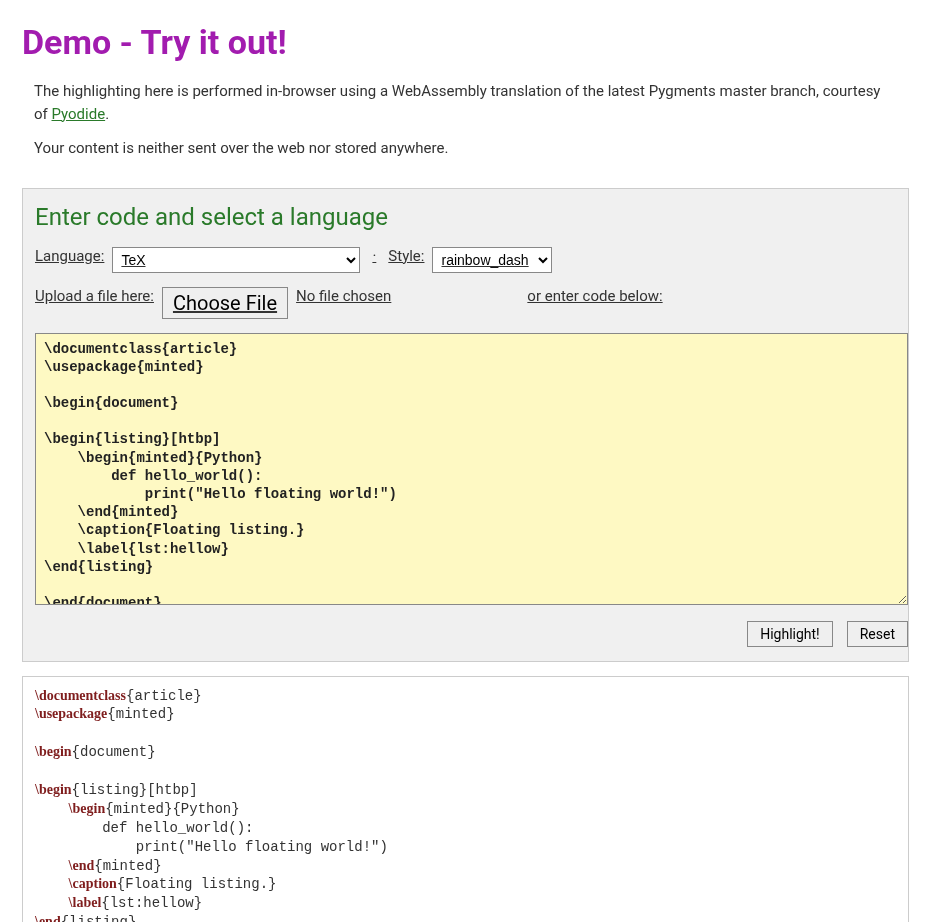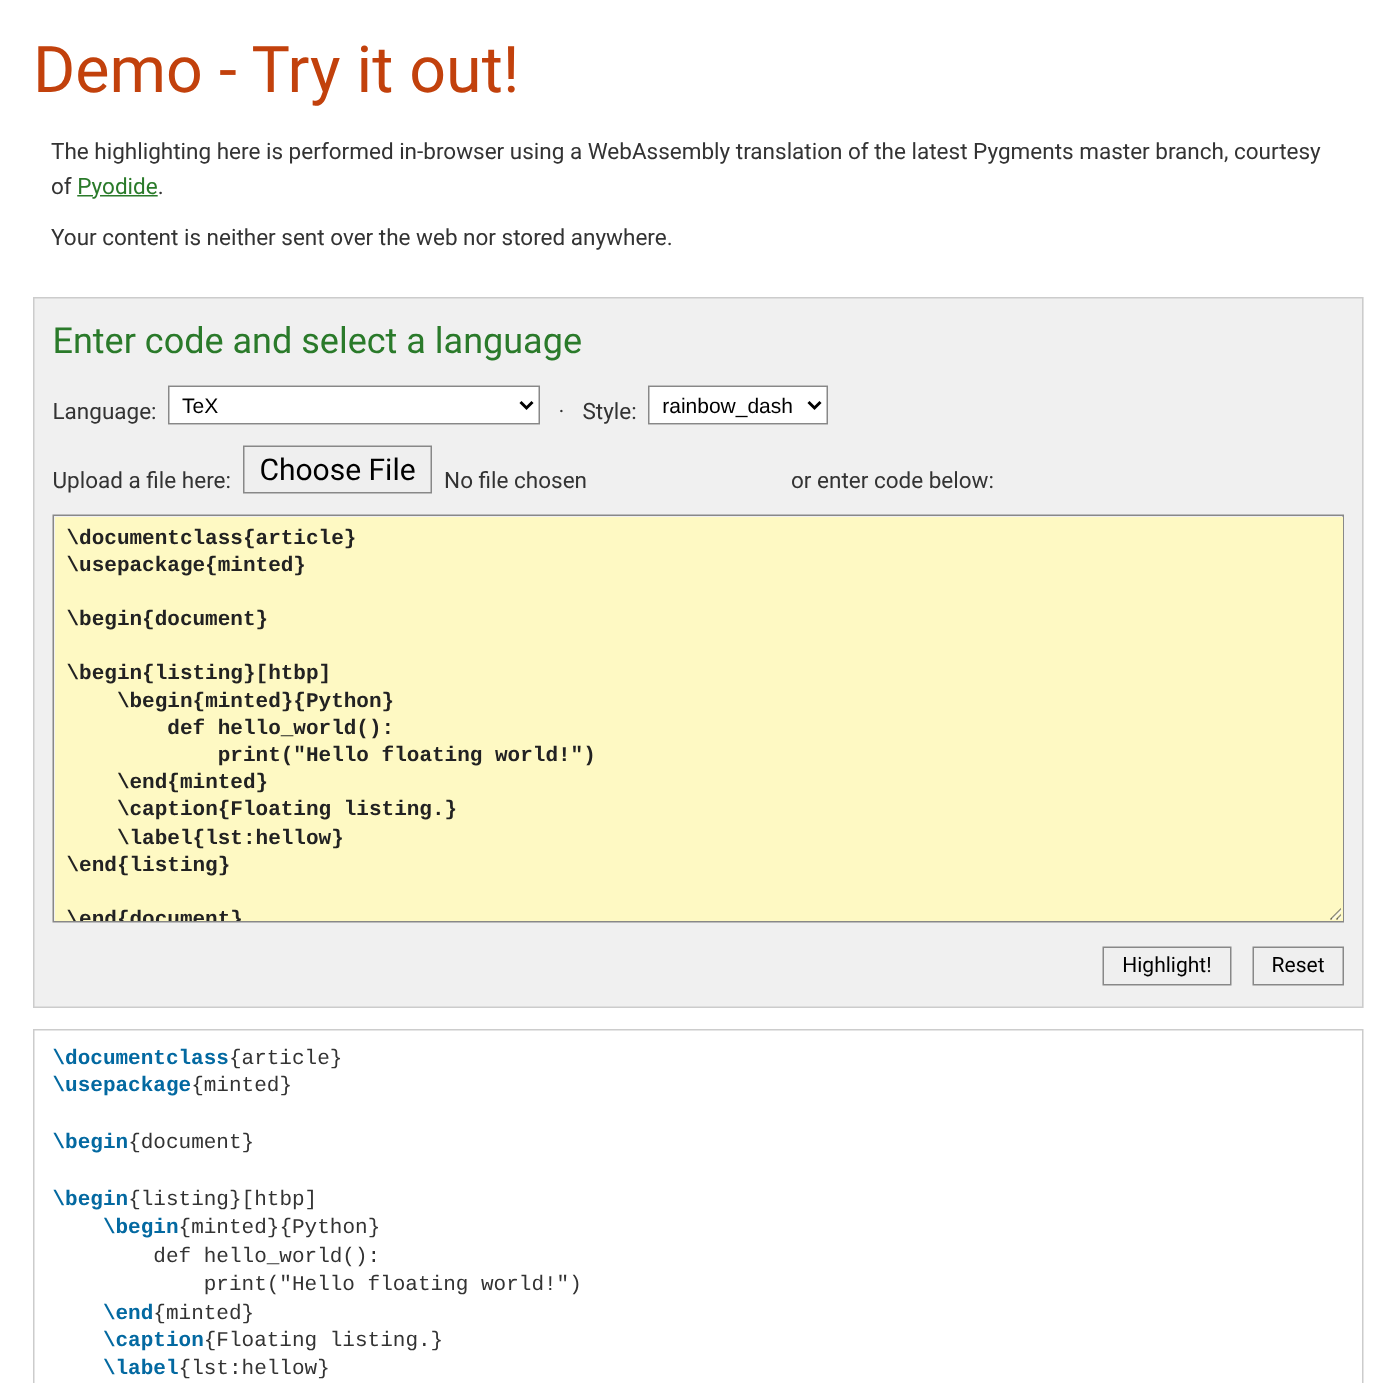--- a/index.html
+++ b/index.html
@@ -5,54 +5,55 @@
   * { box-sizing: border-box; }
   body {
     margin: 0;
     padding: 0 22px 22px 22px;
     font-family: -apple-system, BlinkMacSystemFont, "Segoe UI", Roboto, Helvetica, Arial, sans-serif;
     color: #333;
     background: #fff;
     width: 931px;
   }
   h1 {
-    font-size: 43px;
-    font-weight: 400;
-    color: #c2410c;
+    font-size: 34px;
+    font-weight: 700;
+    color: #a21caf;
     margin: 22px 0 18px 0;
   }
   p {
     font-size: 15px;
     line-height: 1.5;
     margin: 12px 12px;
     color: #333;
   }
   a.link {
     color: #2a7a2a;
     text-decoration: underline;
   }
   .panel {
     border: 1px solid #ccc;
     background: #f0f0f0;
-    padding: 10px 12px 14px 12px;
+    padding: 10px 0 14px 12px;
     margin-top: 28px;
   }
   .panel h2 {
     font-size: 24px;
     font-weight: 400;
     color: #2a7a2a;
     margin: 4px 0 16px 0;
   }
   .row {
     display: flex;
-    align-items: flex-end;
+    align-items: flex-start;
     gap: 8px;
     flex-wrap: wrap;
     font-size: 15px;
     color: #333;
+    text-decoration: underline;
   }
   .row + .row { margin-top: 14px; }
   select {
     font-size: 14px;
     height: 26px;
     border: 1px solid #888;
     background: #fff;
     padding: 2px 4px;
   }
   select.lang { width: 248px; }
@@ -99,21 +100,21 @@
     border: 1px solid #ccc;
     background: #fff;
     padding: 10px 12px;
     margin-top: 14px;
     font-family: Consolas, "Courier New", monospace;
     font-size: 14px;
     line-height: 1.35;
     white-space: pre;
     color: #333;
   }
-  .k { color: #0369a1; font-weight: bold; }
+  .k { color: #7f1d1d; font-weight: bold; font-family: Liberation Serif, serif; }
   .nb { color: #333; }
   .p { color: #333; }
 </style>
 </head>
 <body>
 
 <h1>Demo - Try it out!</h1>
 
 <p>
   <span>The highlighting here is performed in-browser using a WebAssembly translation of the latest Pygments master branch, courtesy of </span><a class="link" href="#">Pyodide</a><span>.</span>

